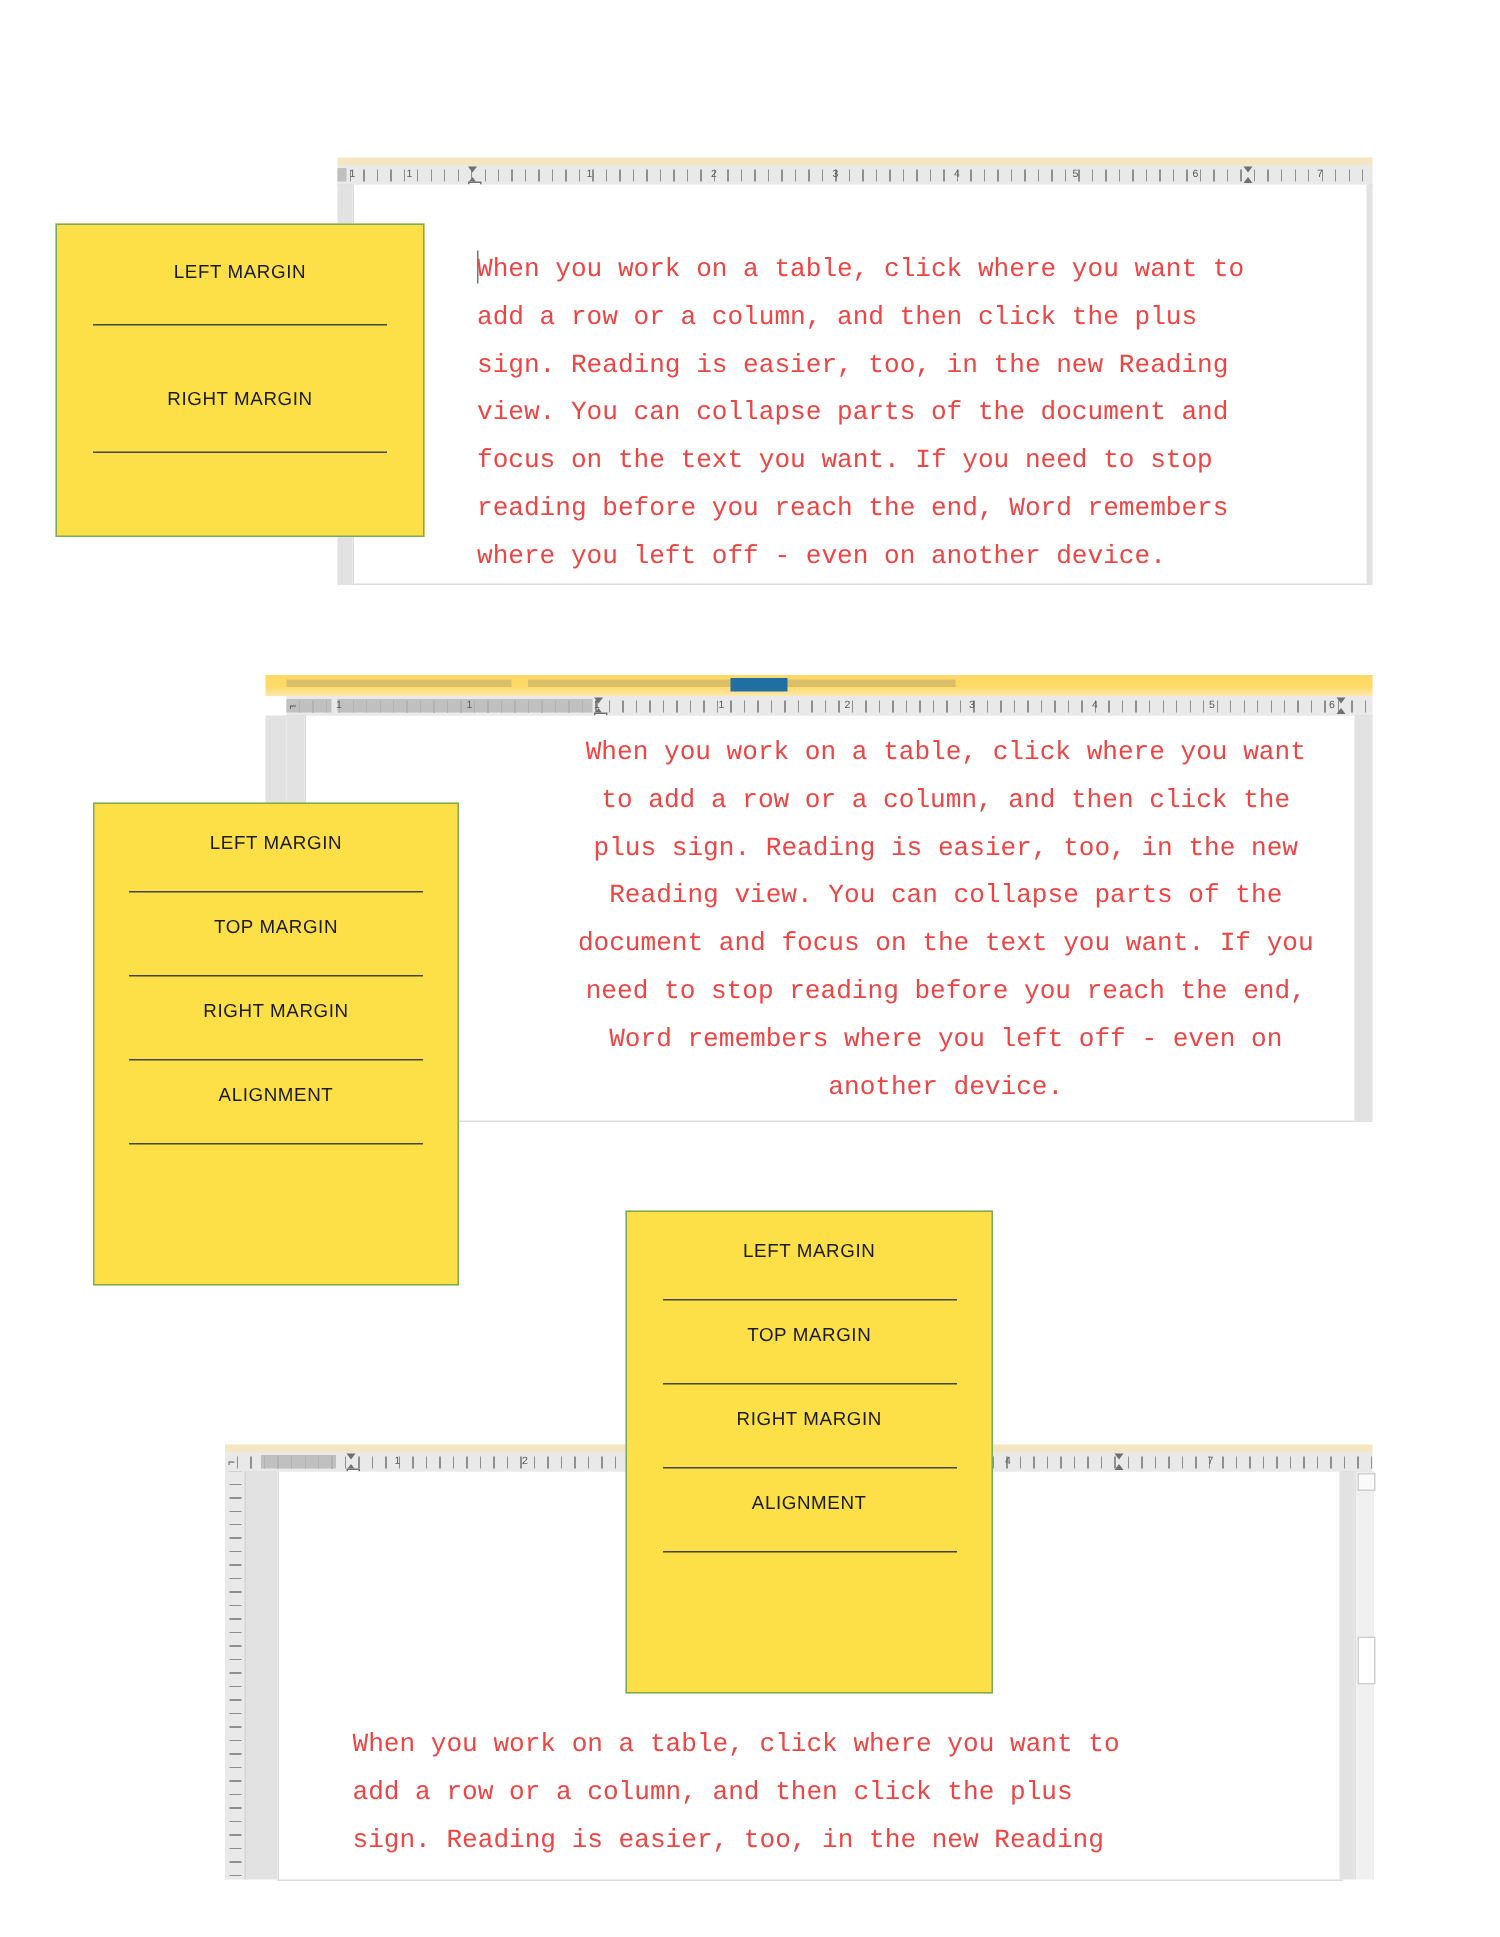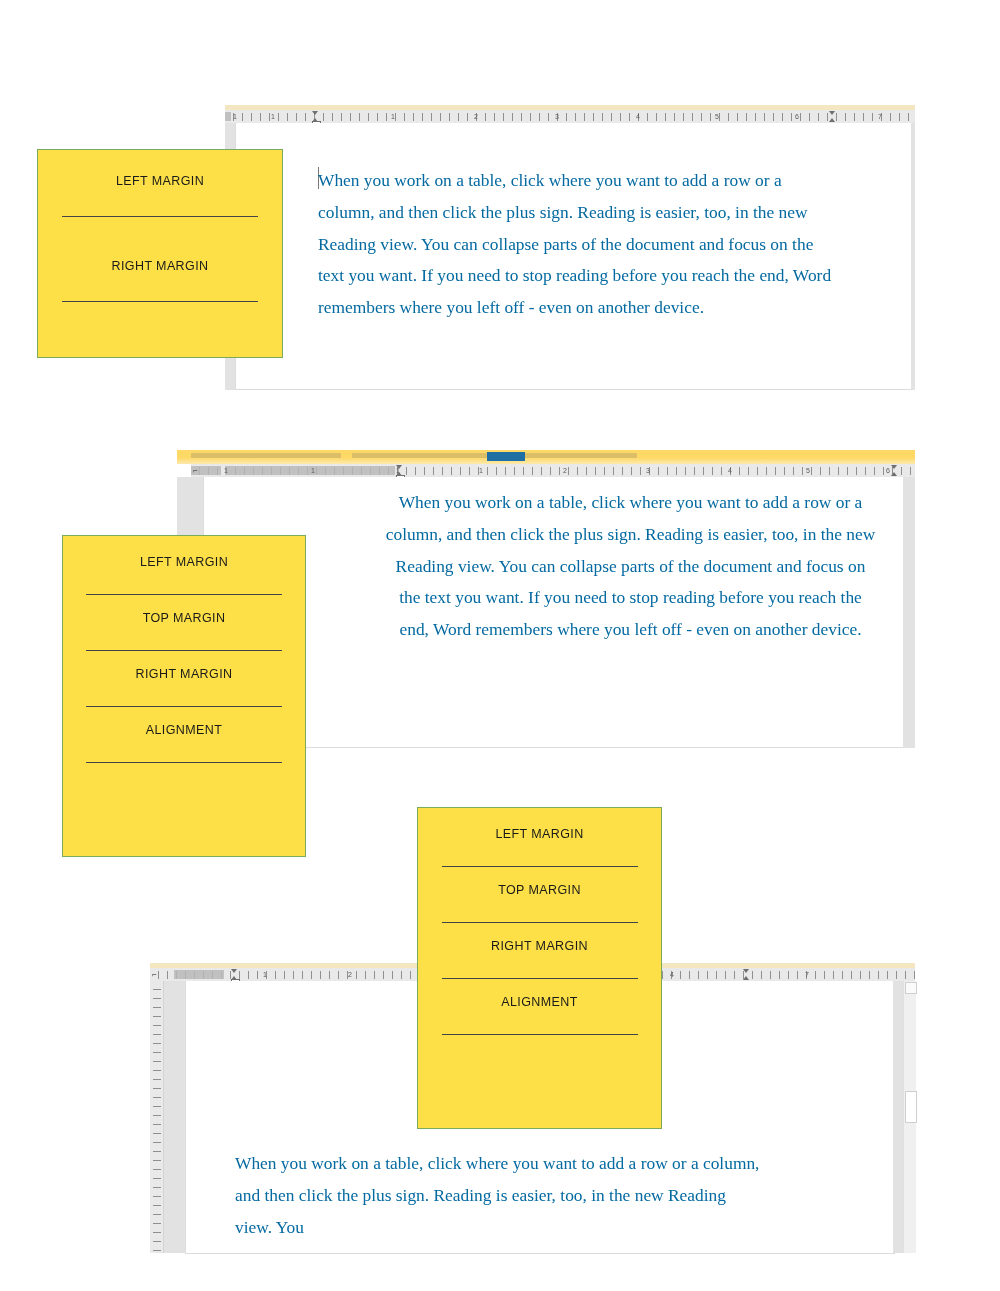--- a/index.html
+++ b/index.html
@@ -36,22 +36,22 @@
     border-left:3.5px solid transparent;border-right:3.5px solid transparent;border-top:4px solid #6f6f6f;}
   .indent-marker:after{content:"";position:absolute;left:0;bottom:0;width:0;height:0;
     border-left:3.5px solid transparent;border-right:3.5px solid transparent;border-bottom:4px solid #6f6f6f;}
   .indent-box{position:absolute;width:7px;height:5px;border:1px solid #6f6f6f;background:#fff;}
   .tabstop{position:absolute;left:2px;top:2px;font-size:8px;color:#555;line-height:9px;}
   .scrollbar-v{position:absolute;width:12px;background:#f0f0f0;border-left:1px solid #e0e0e0;}
   .scroll-thumb{position:absolute;left:1px;width:10px;background:#ffffff;border:1px solid #cfcfcf;}
   .scroll-btn{position:absolute;left:1px;width:10px;height:10px;background:#fafafa;border:1px solid #cfcfcf;}
 
   
-  .doctext{position:absolute;color:#0369a1;font-size:17.4px;line-height:31.8px;
-    font-family:Liberation Serif, serif;}
+  .doctext{position:absolute;color:#ef4444;font-size:17.4px;line-height:31.8px;
+    font-family:Liberation Mono, monospace;}
   .doctext.left{text-align:left;}
   .doctext.center{text-align:center;}
   .caret{position:absolute;width:1px;background:#777;}
 
   
   .abox{position:absolute;background:#fde047;border:1.5px solid #7aab5c;box-sizing:border-box;}
   .abox .field{text-align:center;}
   .abox .flabel{font-size:12.5px;color:#1a1a1a;letter-spacing:.4px;
     font-family:"Liberation Sans", sans-serif;}
   .abox .fline{height:1px;background:#444;margin:0 auto;}

